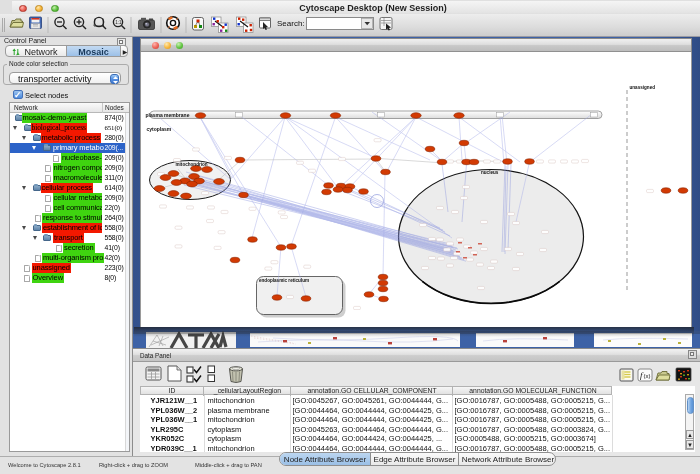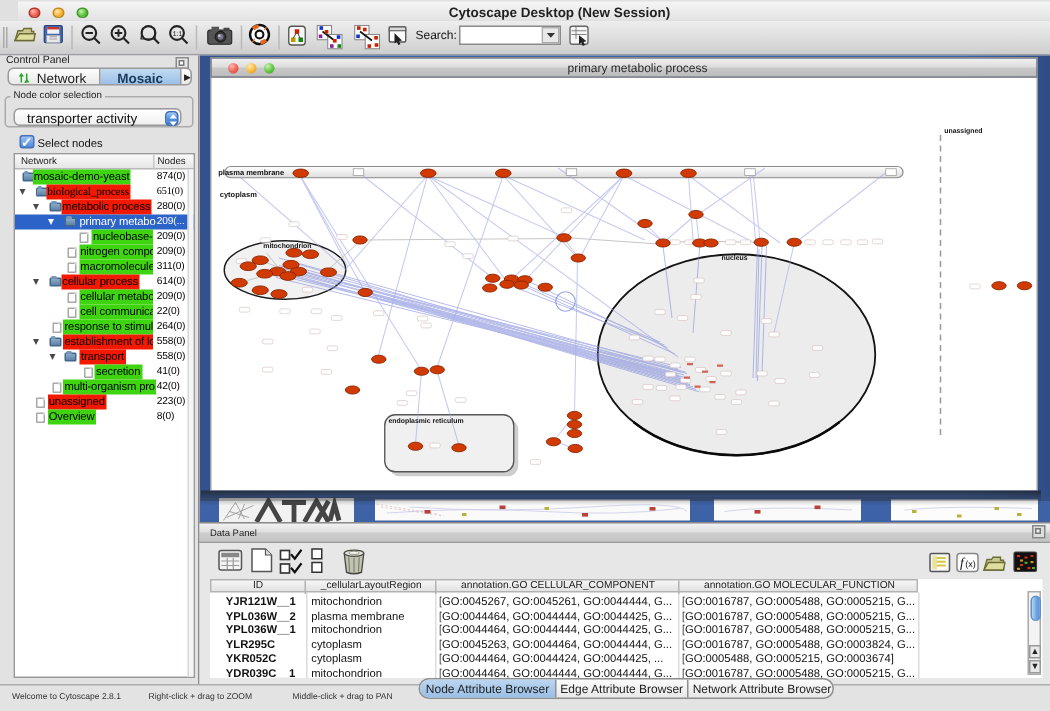--- a/index.html
+++ b/index.html
@@ -173,21 +173,20 @@
         <line x1="381" y1="9" x2="391" y2="9"></line>
         <line x1="384" y1="4" x2="384" y2="12"></line>
       </g>
 <path d="M386 9.5 L391 13.5 L389 14 L390 16 L388.5 16.6 L387.5 14.4 L386 15.6 Z" fill="#222"></path>
 </svg></div>
 <div id="desktop" class="abs"></div>
 <div id="iwin-title" class="abs">
     <div class="tl t1"></div>
     <div class="tl t2"></div>
     <div class="tl t3"></div>
-    <div class="ttl">primary metabolic process</div>
   </div>
 <div id="canvas" class="abs"><svg width="550" height="275" viewBox="1 0 550 275">
 <defs>
 <linearGradient id="gp" x1="0" y1="0" x2="0" y2="1">
           <stop offset="0" stop-color="#ffffff"></stop>
           <stop offset="1" stop-color="#dcdcdc"></stop>
         </linearGradient>
 </defs>
 
 <rect x="10" y="59" width="452" height="7.5" rx="3.75" fill="url(#gp)" stroke="#8a8a8a" stroke-width="0.8"></rect>

